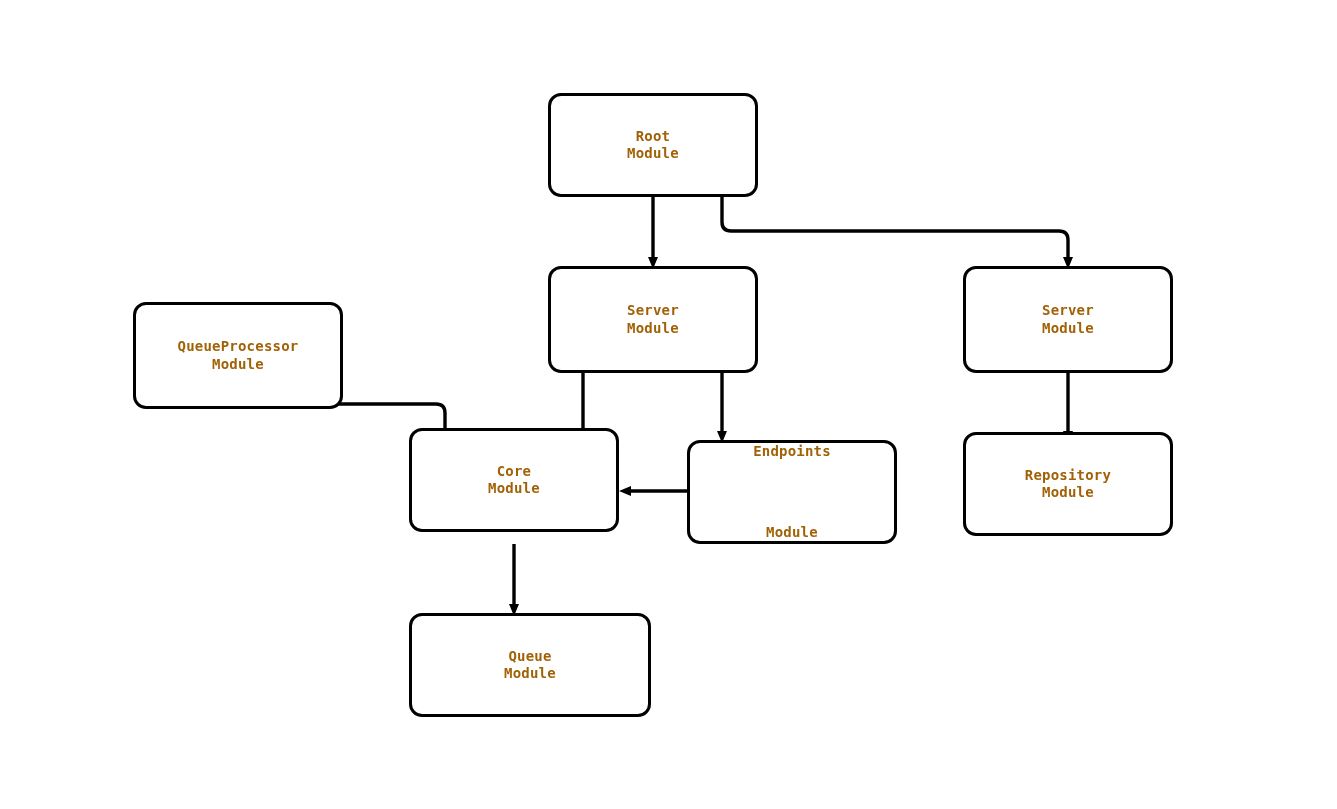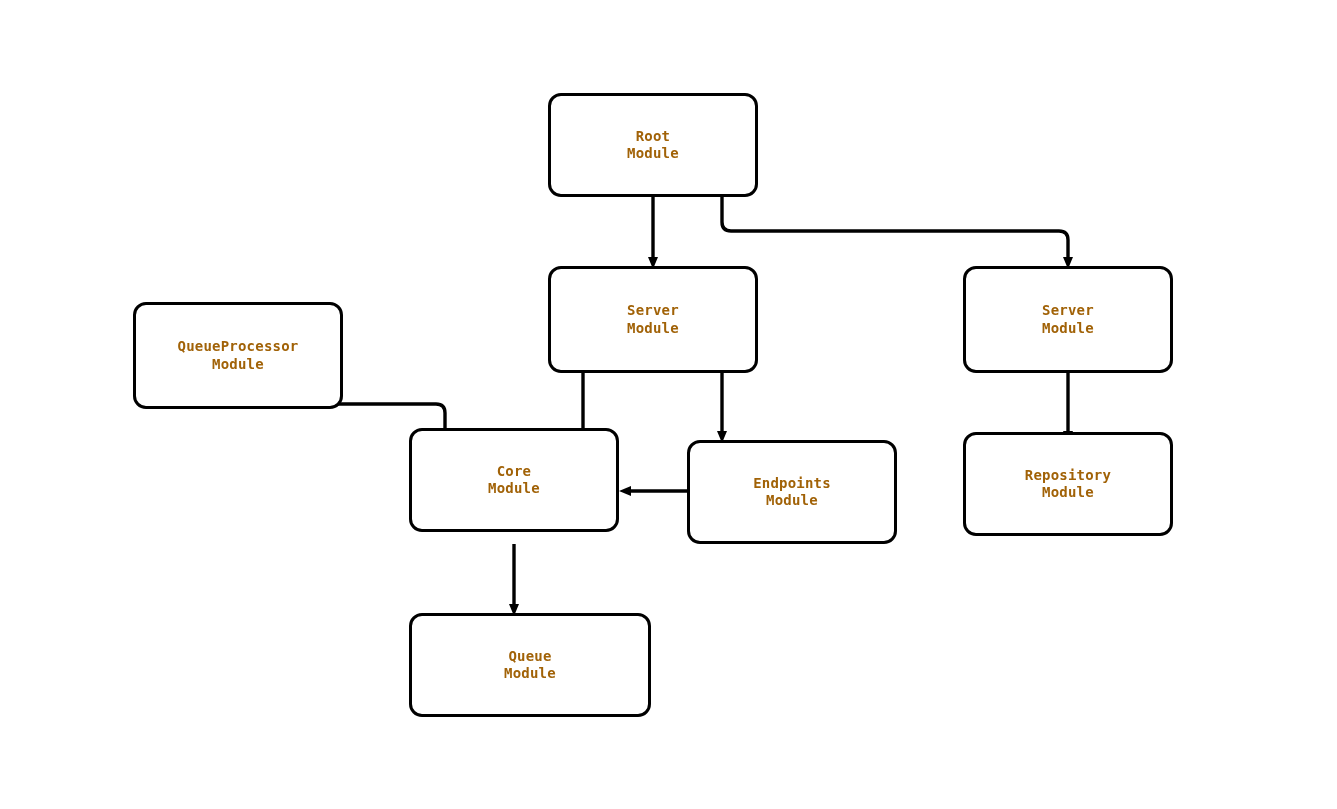--- a/index.html
+++ b/index.html
@@ -91,21 +91,21 @@
   <div class="node" style="left: 963px; top: 266px; width: 210px; height: 107px; border-color: rgb(0, 0, 0); background: rgb(255, 255, 255);">
     <span class="node-label">Server</span>
     <span class="node-label">Module</span>
   </div>
 
   <div class="node" style="left: 409px; top: 428px; width: 210px; height: 104px; border-color: rgb(0, 0, 0); background: rgb(255, 255, 255);">
     <span class="node-label">Core</span>
     <span class="node-label">Module</span>
   </div>
 
-  <div class="node" style="left: 687px; top: 440px; width: 210px; height: 104px; border-color: rgb(0, 0, 0); background: rgb(255, 255, 255);">
+  <div class="node" style="left: 687px; top: 440px; width: 210px; height: 104px; border-color: rgb(0, 0, 0); background: rgb(255, 255, 255); justify-content: space-between;">
     <span class="node-label">Endpoints</span>
     <span class="node-label">Module</span>
   </div>
 
   <div class="node" style="left: 963px; top: 432px; width: 210px; height: 104px; border-color: rgb(0, 0, 0); background: rgb(255, 255, 255);">
     <span class="node-label">Repository</span>
     <span class="node-label">Module</span>
   </div>
 
   <div class="node" style="left: 409px; top: 613px; width: 242px; height: 104px; border-color: rgb(0, 0, 0); background: rgb(255, 255, 255);">

